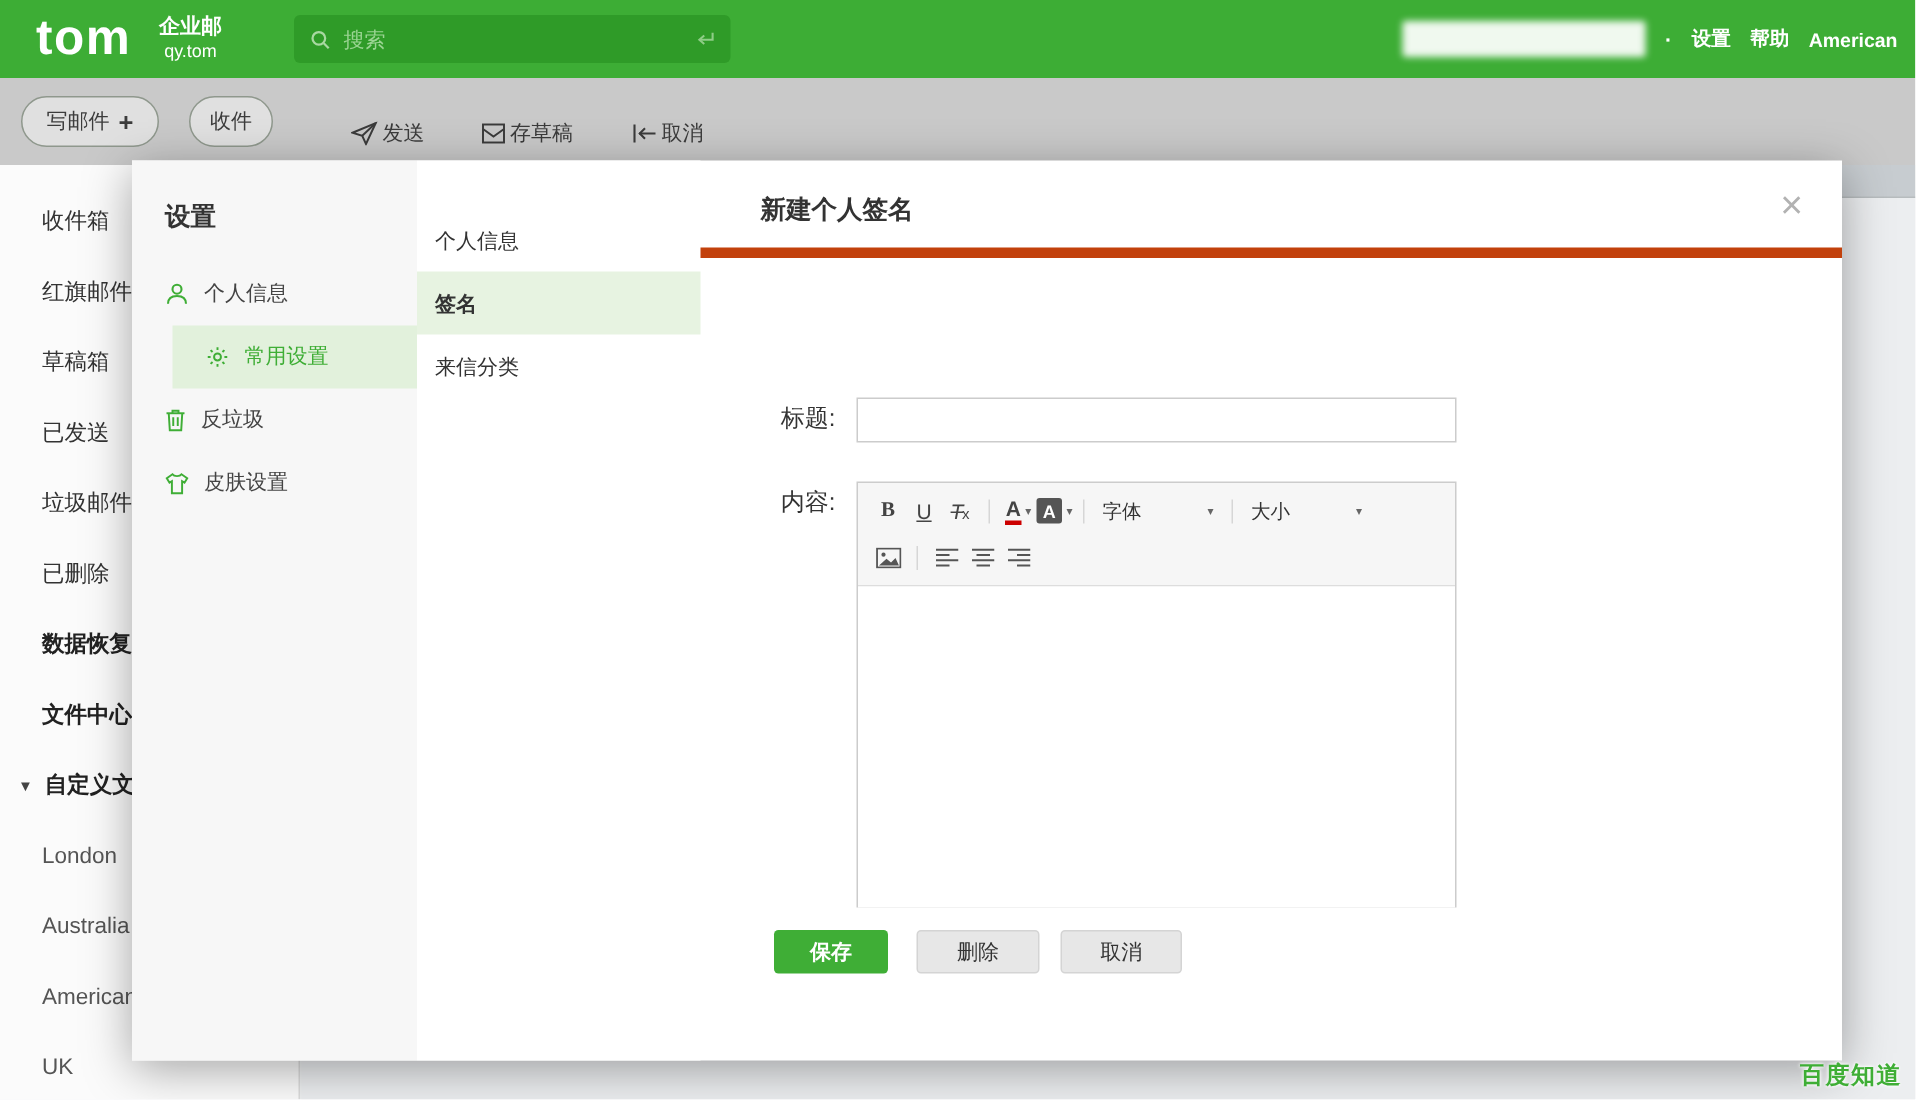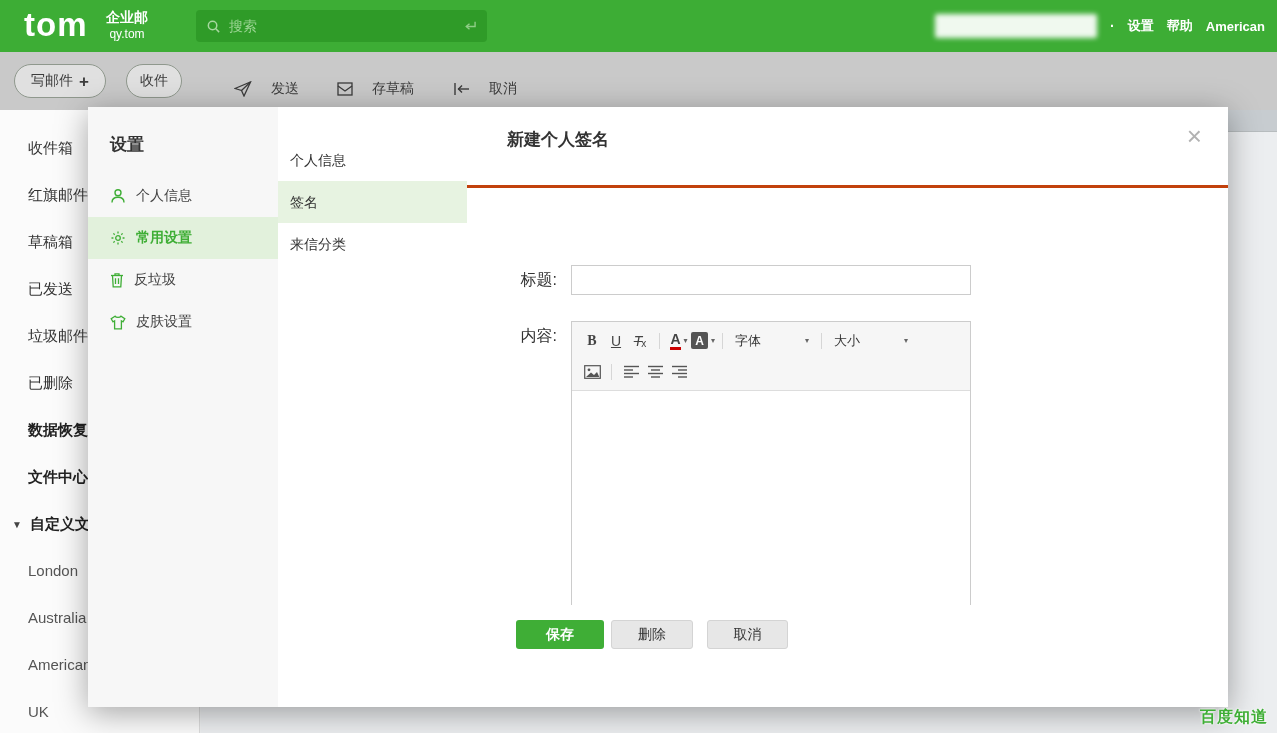--- a/index.html
+++ b/index.html
@@ -20,48 +20,48 @@
   .redacted { width:162px; height:24px; background:rgba(255,255,255,0.92); border-radius:2px; filter:blur(2.5px); }
   .dot { font-size:14px; font-weight:bold; }
   .toplink { color:#fff; font-size:13px; font-weight:bold; text-decoration:none; cursor:pointer; }
 
   
   .toolbar { position:absolute; top:52px; left:0; right:0; height:58px; background:#c9c9c9; display:flex; align-items:center; z-index:1; }
   .pill { height:34px; border-radius:17px; border:1px solid #8f988d; background:#e0e0e0; color:#3c3c3c; font-size:14px; padding:0 16px; cursor:pointer; display:flex; align-items:center; gap:6px; }
   .pill .plus { font-size:17px; font-weight:bold; line-height:1; }
   .pill-compose { margin-left:14px; }
   .pill-receive { margin-left:20px; padding:0 13px; }
-  .flat { background:none; border:none; color:#3b3b3b; font-size:14px; display:flex; align-items:center; gap:19px; cursor:pointer;margin-top:16px; }
+  .flat { background:none; border:none; color:#3b3b3b; font-size:14px; display:flex; align-items:center; gap:3px; cursor:pointer;margin-top:16px; }
   .flat-send { margin-left:52px; }
   .flat-draft { margin-left:38px; }
   .flat-cancel { margin-left:39px; }
 
   
   .content-bg { position:absolute; top:110px; left:0; right:0; bottom:0; background:#eef0f1; z-index:1; }
   .sidebar { position:absolute; left:0; top:0; bottom:0; width:200px; background:#fbfbfb; border-right:1px solid #dcdcdc; padding-top:14px; }
   .side-item { height:47px; line-height:47px; padding-left:28px; font-size:15px; color:#333; cursor:pointer; white-space:nowrap; }
   .side-item.bold { font-weight:bold; color:#222; }
   .side-item.sub { color:#555; }
   .side-item.folder-head { padding-left:12px; font-weight:bold; color:#222; }
   .folder-caret { font-size:10px; color:#444; margin-right:8px; vertical-align:1px; }
   .listpane { position:absolute; left:201px; top:0; right:0; bottom:0; background:#eceef0; }
   .listhead { height:22px; background:#c7ccd0; border-bottom:1px solid #b7bcbe; }
 
   
   .modal { position:absolute; left:88px; top:107px; width:1140px; height:600px; background:#fff; box-shadow:0 6px 30px rgba(0,0,0,0.35); z-index:10; }
   .set-panel { position:absolute; left:0; top:0; bottom:0; width:190px; background:#f7f7f7; }
   .set-title { margin:26px 0 22px 22px; font-size:17px; font-weight:bold; color:#333; height:20px; }
   .set-item { height:42px; display:flex; align-items:center; gap:10px; padding-left:22px; font-size:14px; color:#444; cursor:pointer; }
-  .set-item.active { background:#e2f1dc; color:#3fae36; font-weight:bold; }
+  .set-item.active { background:#e2f1dc; color:#3fae36; font-weight:normal;margin-left:27px; }
   .subnav { position:absolute; left:190px; top:0; bottom:0; width:189px; background:#fff; padding-top:32px; }
   .sub-item { height:42px; line-height:42px; padding-left:12px; font-size:14px; color:#333; cursor:pointer; }
-  .sub-item.active { background:#e7f3e1; }
+  .sub-item.active { background:#e7f3e1;font-weight:bold; }
 
   .pane { position:absolute; left:379px; top:0; right:0; bottom:0; }
-  .pane-header { height:81px; border-bottom:3px solid #c2410c; position:relative;text-decoration:underline; }
+  .pane-header { height:65px; border-bottom:7px solid #c2410c; position:relative;text-decoration:underline; }
   .pane-title { position:absolute; left:40px; top:0; line-height:65px; font-size:17px; font-weight:bold; color:#333; }
   .close-btn { position:absolute; right:26px; top:16px; font-size:26px; color:#b2b2b2; cursor:pointer; line-height:1; font-weight:300; }
   .hint { position:absolute; left:40px; top:92px; font-size:13px; color:#666; }
 
   .frm-label { position:absolute; left:28px; width:62px; text-align:right; line-height:30px; font-size:16px; color:#333; }
   .lbl-title { top:158px; }
   .lbl-content { top:214px; }
   .title-input { position:absolute; left:104px; top:158px; width:400px; height:30px; border:1px solid #ccc; padding:0 8px; font-size:13px; color:#333; outline:none; }
 
   .editor { position:absolute; left:104px; top:214px; width:400px; height:284px; border:1px solid #ccc; background:#fff; }
@@ -73,21 +73,21 @@
   .ed-t { text-decoration:line-through; font-style:italic; }
   .ed-x { font-size:10px; margin-top:6px; margin-left:-1px; }
   .ed-a { font-weight:bold; border-bottom:3px solid #c00; line-height:1; padding-bottom:1px; }
   .ed-abox { width:17px; height:17px; background:#555; color:#fff; font-size:12px; font-weight:bold; display:flex; align-items:center; justify-content:center; border-radius:2px; }
   .caret { font-size:8px; color:#666; margin-left:3px; }
   .ed-sep { width:1px; height:16px; background:#d6d6d6; margin:0 7px; }
   .ed-select { width:84px; height:24px; display:flex; align-items:center; justify-content:space-between; padding:0 5px; font-size:13px; color:#333; cursor:pointer; }
   .ed-content { height:214px; background:#fff; cursor:text; }
 
   .btn { position:absolute; top:513px; height:29px; border-radius:3px; font-size:14px; cursor:pointer; border:none; }
-  .btn-save { left:49px; width:88px; background:#3fae36; color:#fff; font-weight:bold; }
+  .btn-save { left:49px; width:76px; background:#3fae36; color:#fff; font-weight:bold; }
   .btn-plain { background:#e7e7e7; border:1px solid #d4d4d4; color:#333; }
   .btn-del { left:144px; width:82px; }
   .btn-cancel2 { left:240px; width:81px; }
 
   .watermark { position:absolute; right:9px; bottom:5px; font-size:16px; font-weight:bold; color:#3fae36; z-index:20; text-shadow:0 0 2px #fff, 0 0 3px #fff; letter-spacing:1px; }
 </style>
 </head>
 <body>
 
 <div class="screen">

